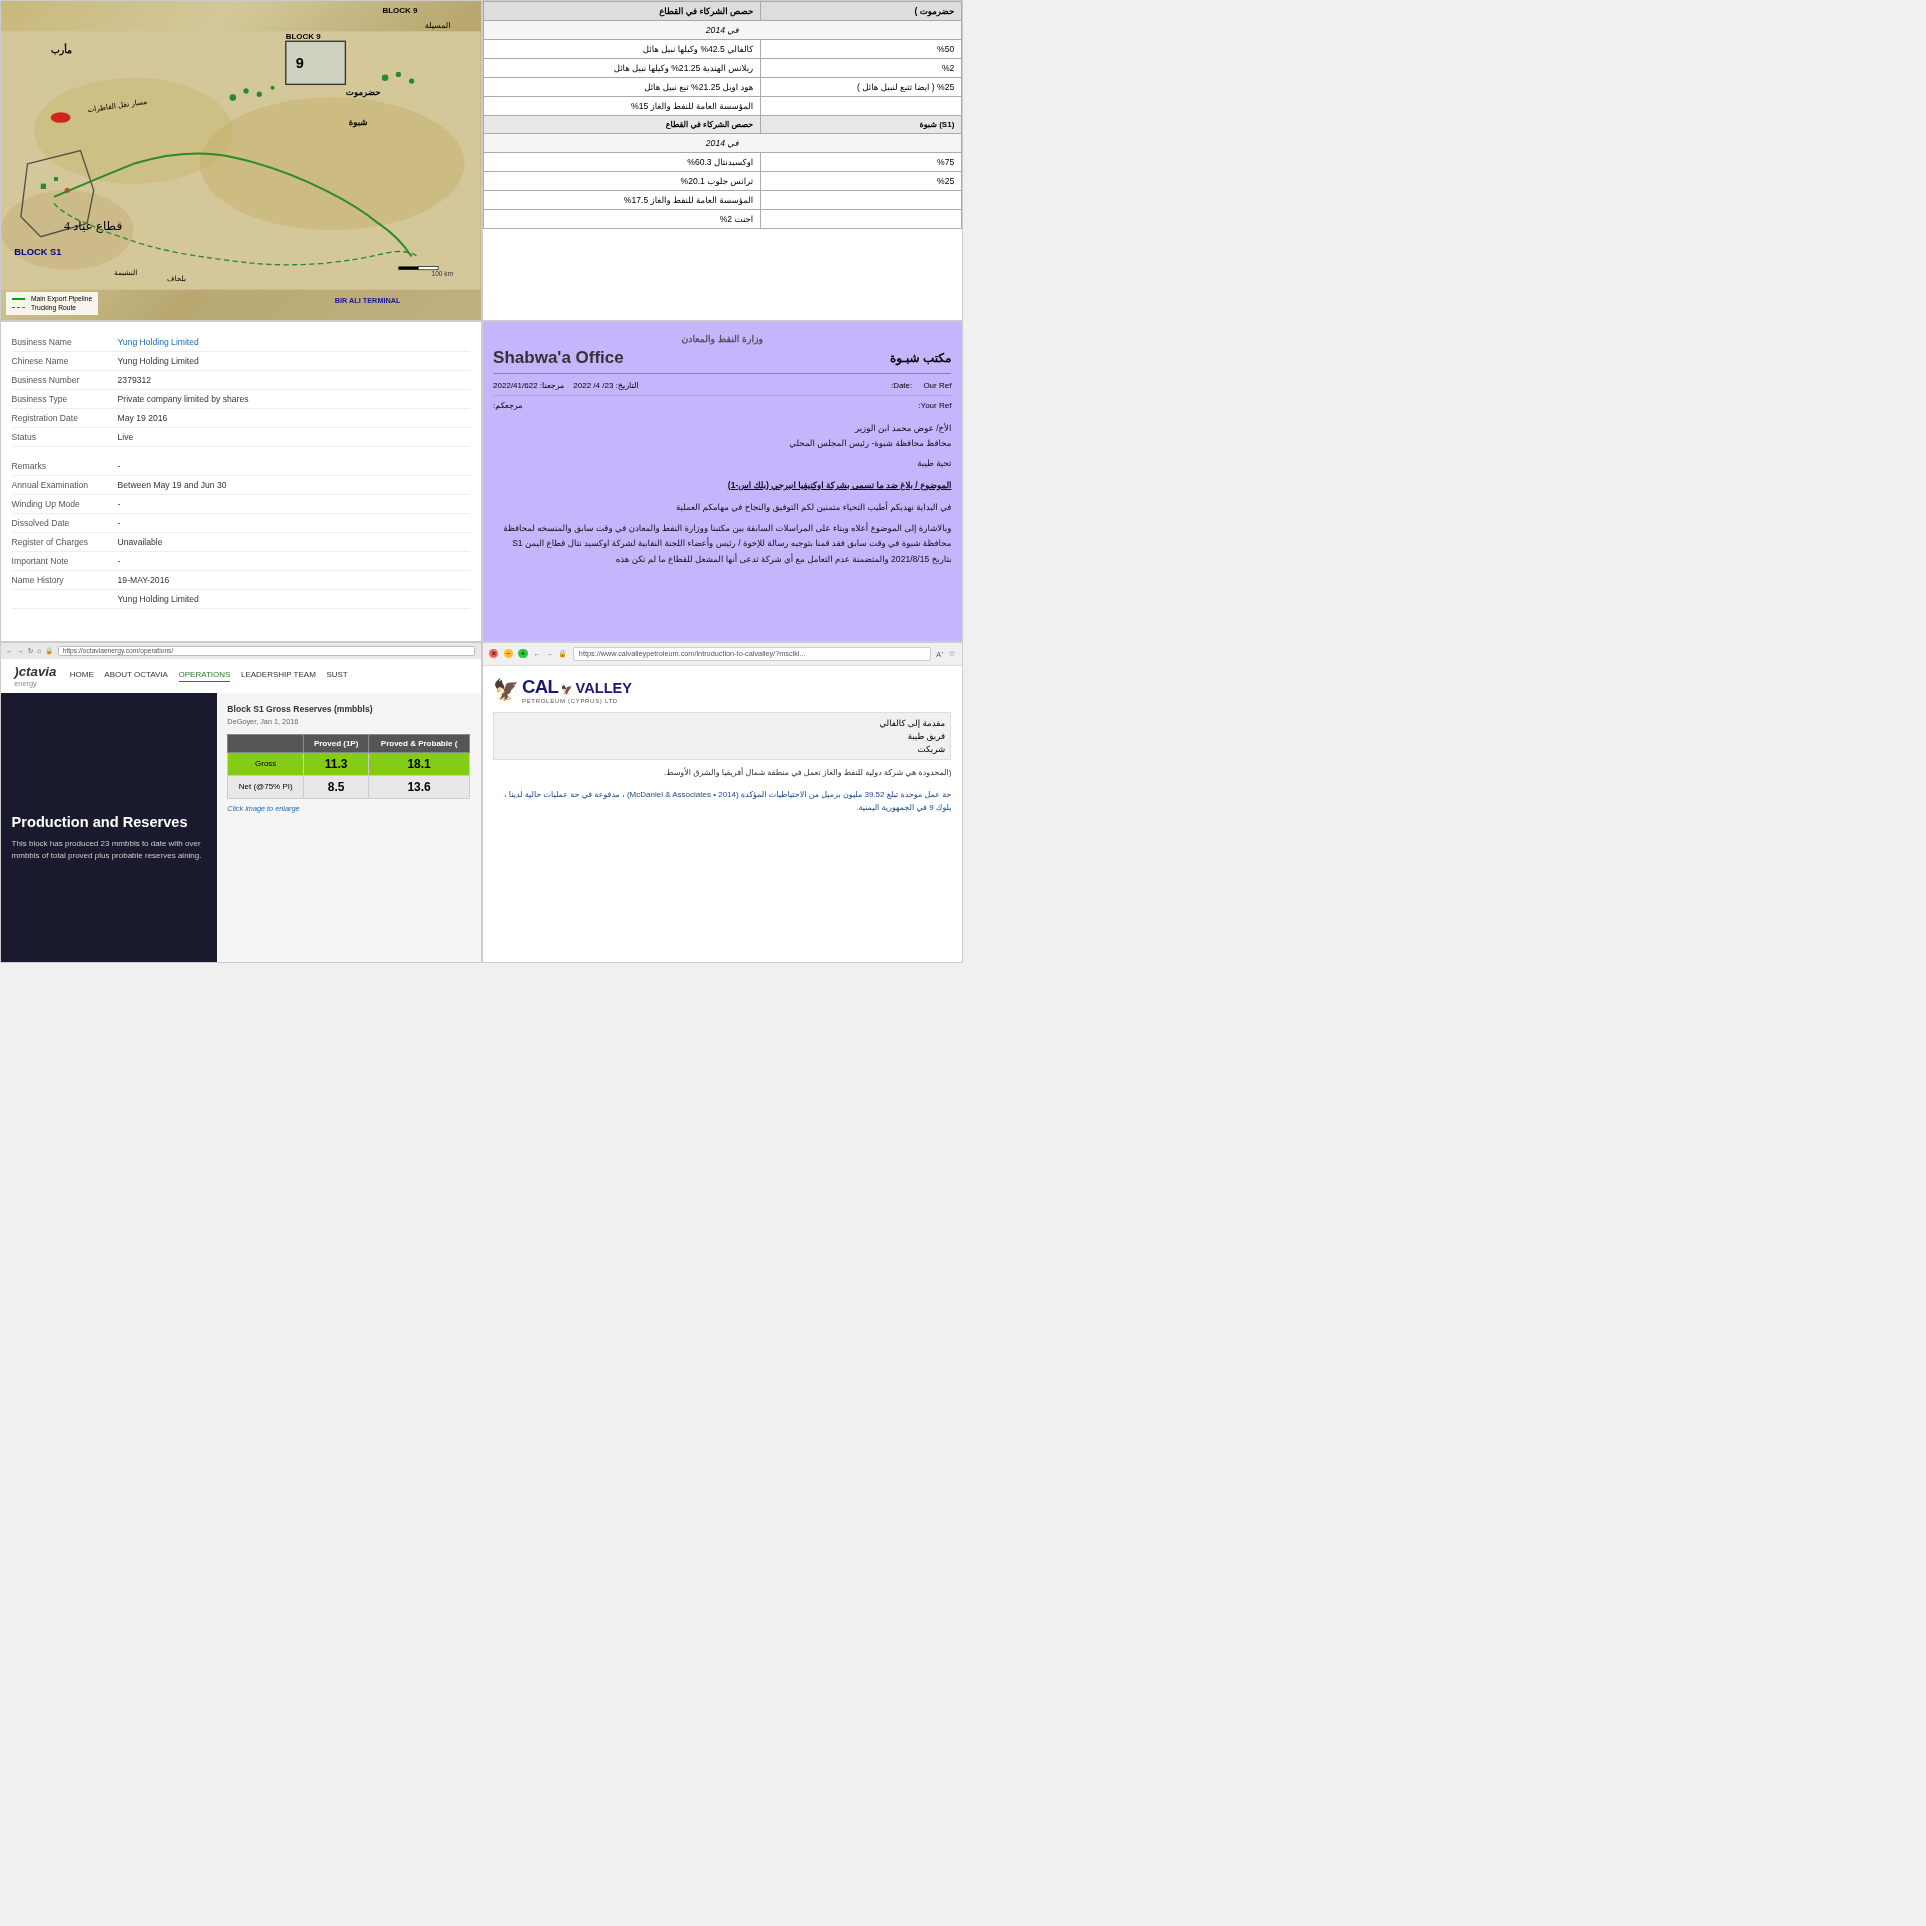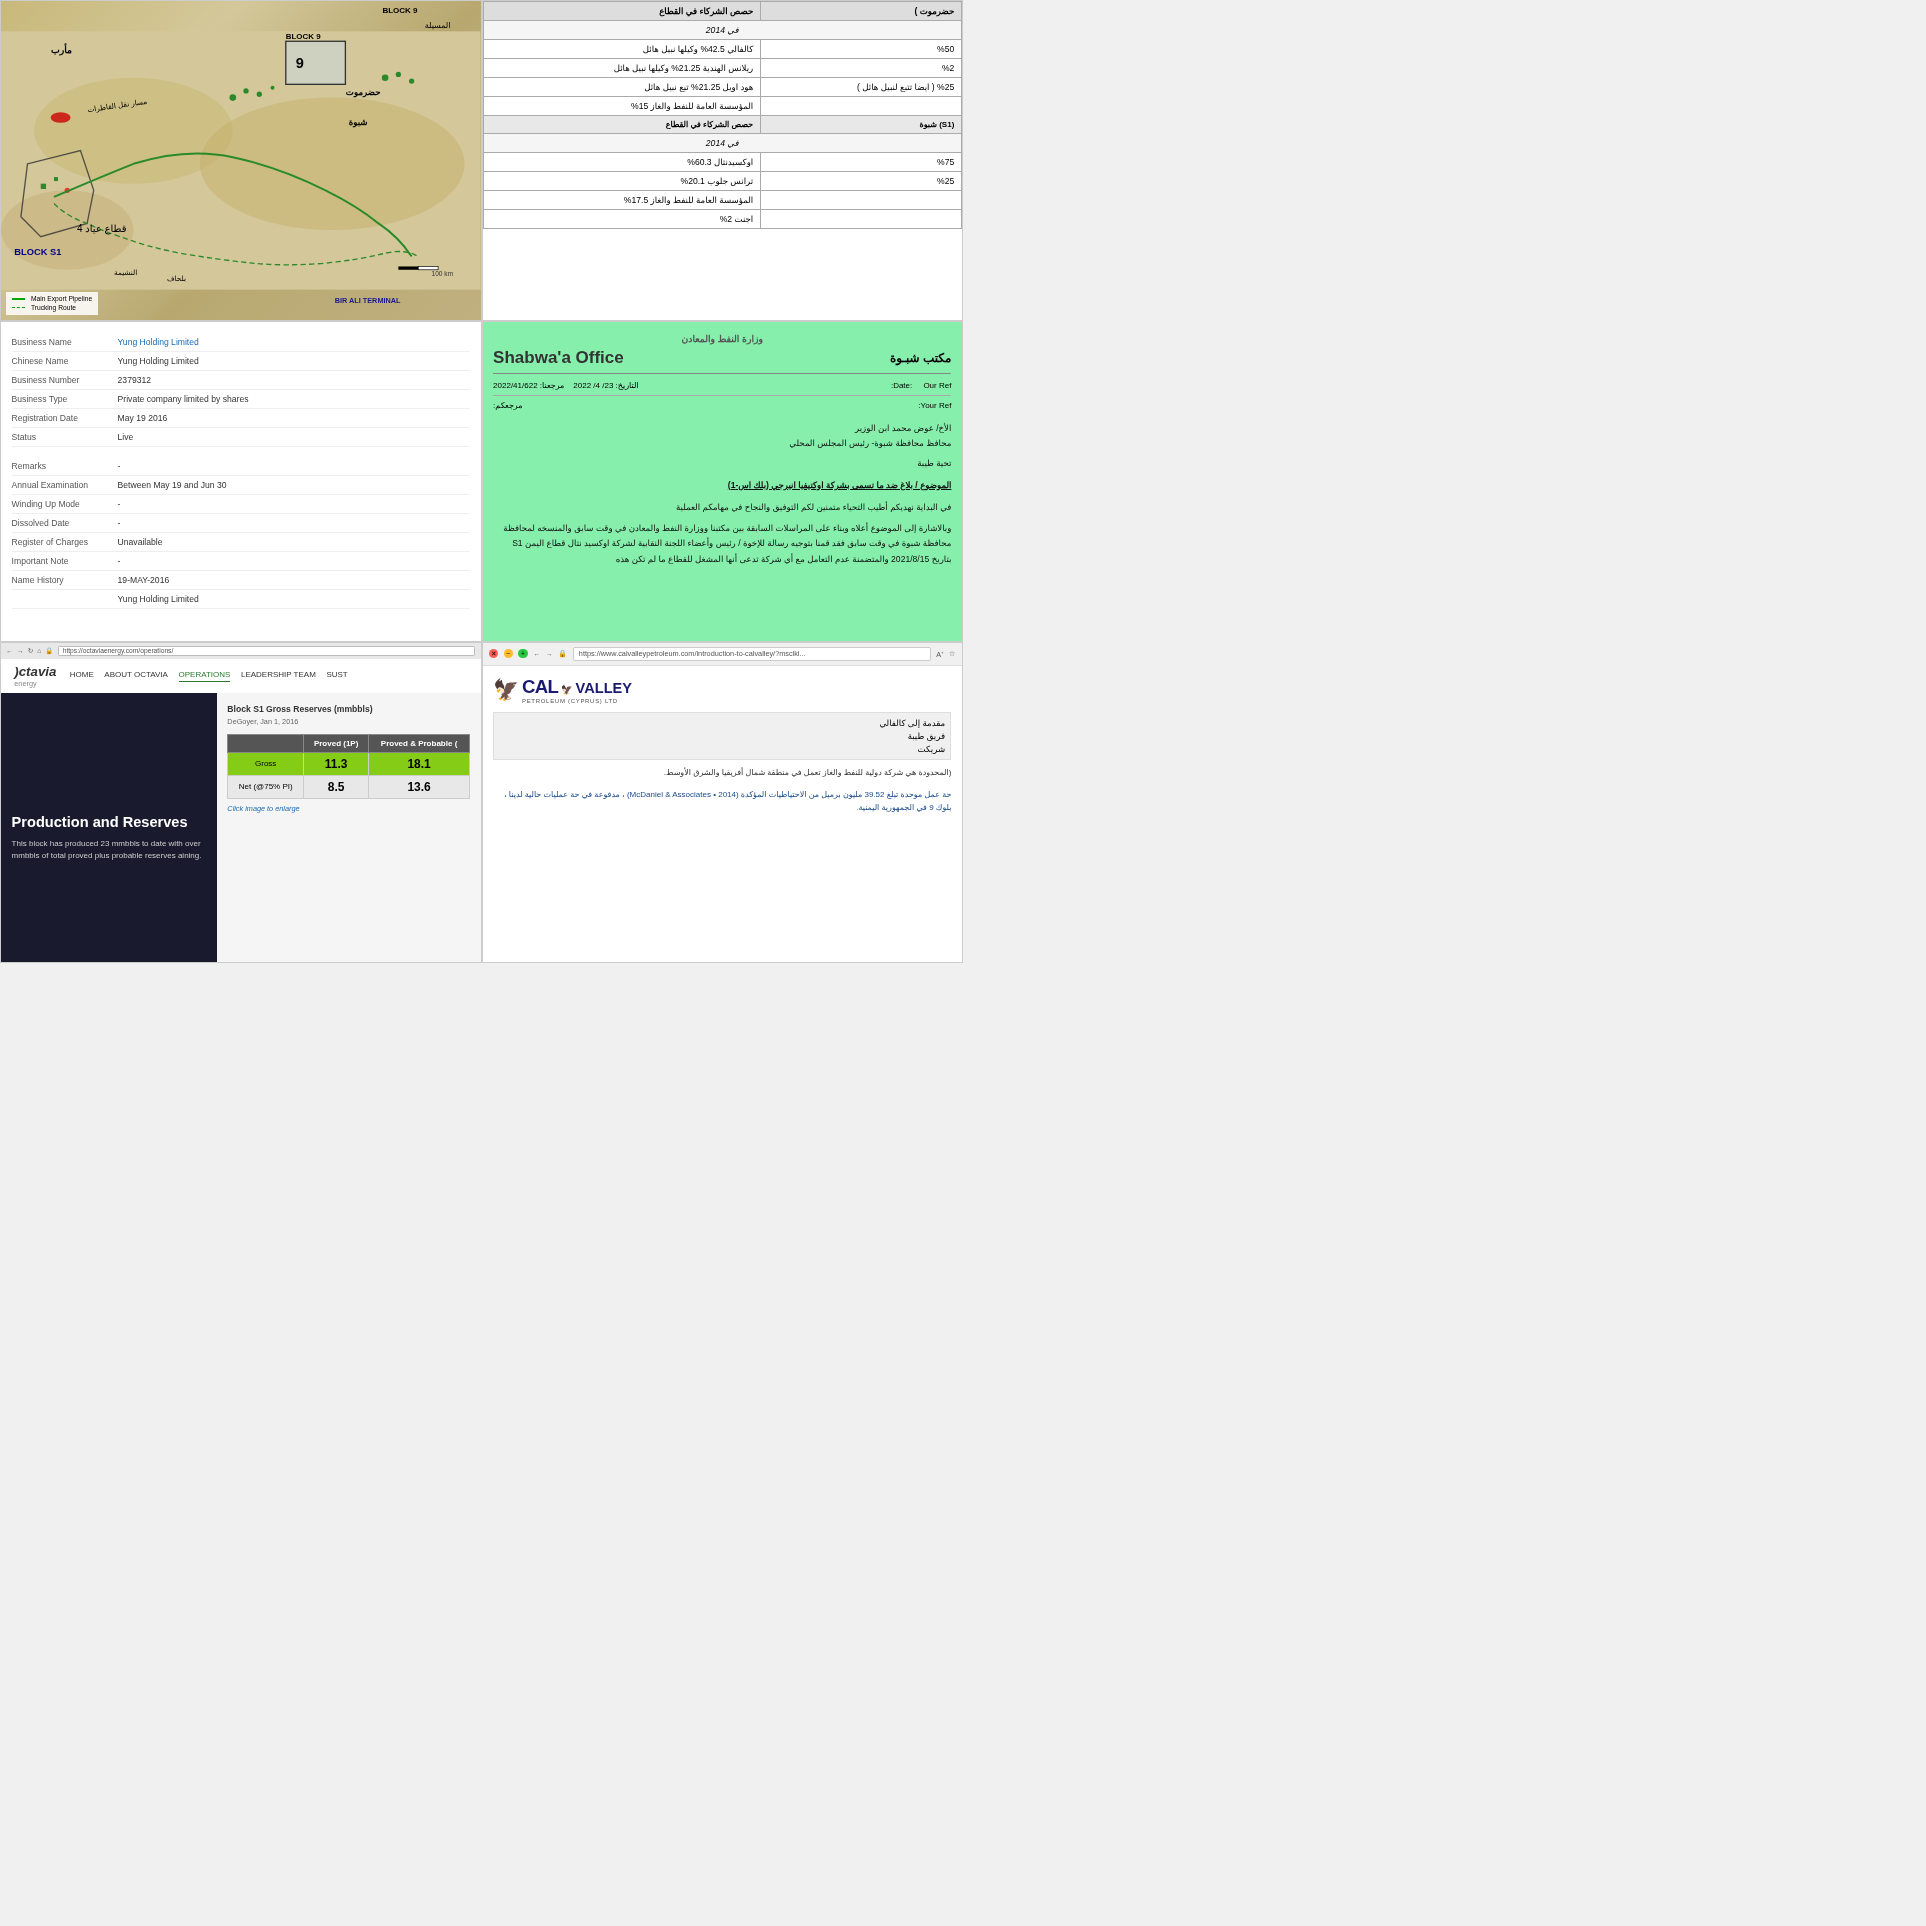--- a/index.html
+++ b/index.html
@@ -131,21 +131,21 @@
     }
 
     .business-value.blue {
       color: #1a6cb5;
     }
 
     
     .letter-panel {
       grid-column: 2;
       grid-row: 2;
-      background: #86efac;
+      background: #c4b5fd;
       overflow: auto;
       border: 0.7px solid #ccc;
       padding: 10.6px;
       font-family: 'Arial', sans-serif;
     }
 
     .letter-office-ar {
       font-size: 12px;
       font-weight: bold;
       color: #000;
@@ -470,21 +470,21 @@
       <div style="position:absolute; top:5.3px; right:63px; font-size:8px; font-weight:bold;">BLOCK 9</div>
 
       <div style="position:absolute; top:43px; left:50px; font-size:9.3px; font-weight:bold; color:#000;">مأرب</div>
 
       <div style="position:absolute; top:86px; right:100px; font-size:8.6px; font-weight:bold;">حضرموت</div>
 
       <div style="position:absolute; top:20px; right:30px; font-size:8px;">المسيلة</div>
 
       <div style="position:absolute; top:100px; left:86px; font-size:7.3px; transform:rotate(-8deg);">مسار نقل القاطرات</div>
 
-      <div style="position:absolute; bottom:86px; left:76px; font-size:10px;">قطاع عياد 4</div>
+      <div style="position:absolute; bottom:86px; left:63px; font-size:12px;font-family:Liberation Serif, serif;">قطاع عياد 4</div>
 
       <div style="position:absolute; bottom:63px; left:13.3px; font-size:9.3px; font-weight:bold; color:#00008b;">BLOCK S1</div>
 
       <div style="position:absolute; bottom:43px; left:113px; font-size:7.3px;">النشيمة</div>
 
       <div style="position:absolute; bottom:37px; left:166px; font-size:7.3px;">بلحاف</div>
 
       <div style="position:absolute; bottom:14.6px; right:80px; font-size:7.3px; font-weight:bold; color:#1a1a8a;">BIR ALI TERMINAL</div>
 
       <div style="position:absolute; top:116px; right:113px; font-size:8.6px; font-weight:bold;">شبوة</div>

